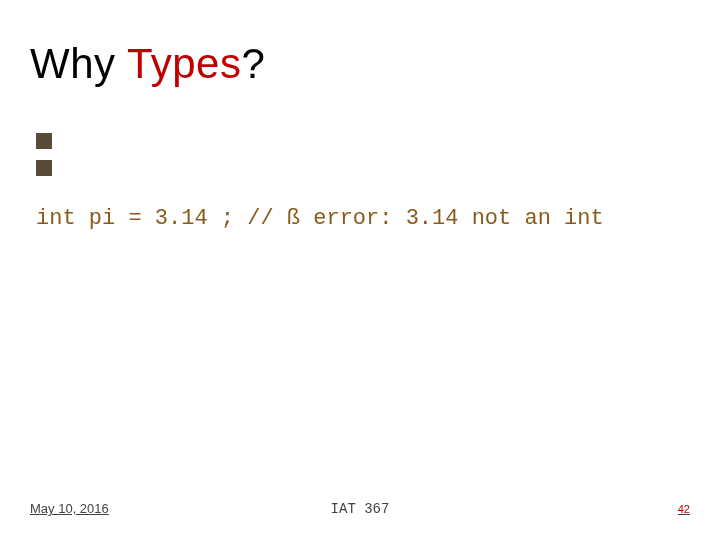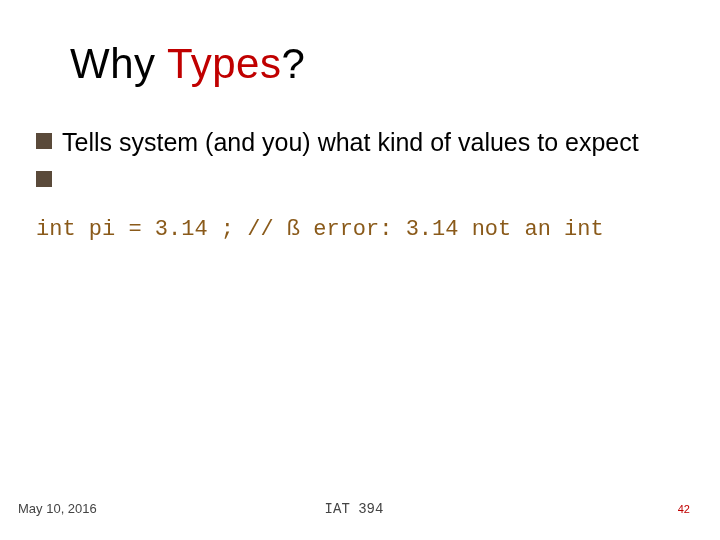--- a/index.html
+++ b/index.html
@@ -10,21 +10,20 @@
     position: relative;
     padding: 40px 30px 30px 30px;
   }
   .title {
     font-family: Impact, "Arial Black", sans-serif;
     font-size: 42px;
     font-weight: normal;
     letter-spacing: 0.5px;
     color: #000;
     margin-bottom: 38px;
-    margin-left: 40px;
   }
   .title .accent {
     color: #c00000;
   }
   .bullets {
     margin-left: 6px;
     margin-bottom: 30px;
   }
   .bullet-item {
     display: flex;
@@ -49,27 +48,28 @@
     font-size: 22px;
     color: #8a5a1a;
     margin-left: 6px;
     margin-top: 20px;
     white-space: pre;
     letter-spacing: 0px;
   }
   .footer {
     position: absolute;
     bottom: 24px;
-    left: 18px;
+    left: 30px;
     right: 30px;
     display: flex;
     justify-content: space-between;
     align-items: baseline;
     font-size: 13px;
     color: #444;
+    text-decoration: underline;
   }
   .footer-left { text-align: left; }
   .footer-center {
     position: absolute;
     left: 50%;
     transform: translateX(-50%);
     font-family: "Courier New", Courier, monospace;
     font-size: 14px;
   }
   .footer-right {
@@ -80,26 +80,25 @@
 </head>
 <body>
 
 <h1 class="title">
   <span>Why </span><span class="accent">Types</span><span>?</span>
 </h1>
 
 <div class="bullets">
   <div class="bullet-item">
     <div class="bullet-marker"></div>
-    <div class="bullet-text">Tells system (and you) what kind of values to expect</div>
   </div>
   <div class="bullet-item">
     <div class="bullet-marker"></div>
   </div>
 </div>
 
 <div class="code-line">int pi = 3.14 ; // ß error: 3.14 not an int</div>
 
 <div class="footer">
   <span class="footer-left">May 10, 2016</span>
-  <span class="footer-center">IAT 394</span>
+  <span class="footer-center">IAT 367</span>
   <span class="footer-right">42</span>
 </div>
 
 </body></html>

